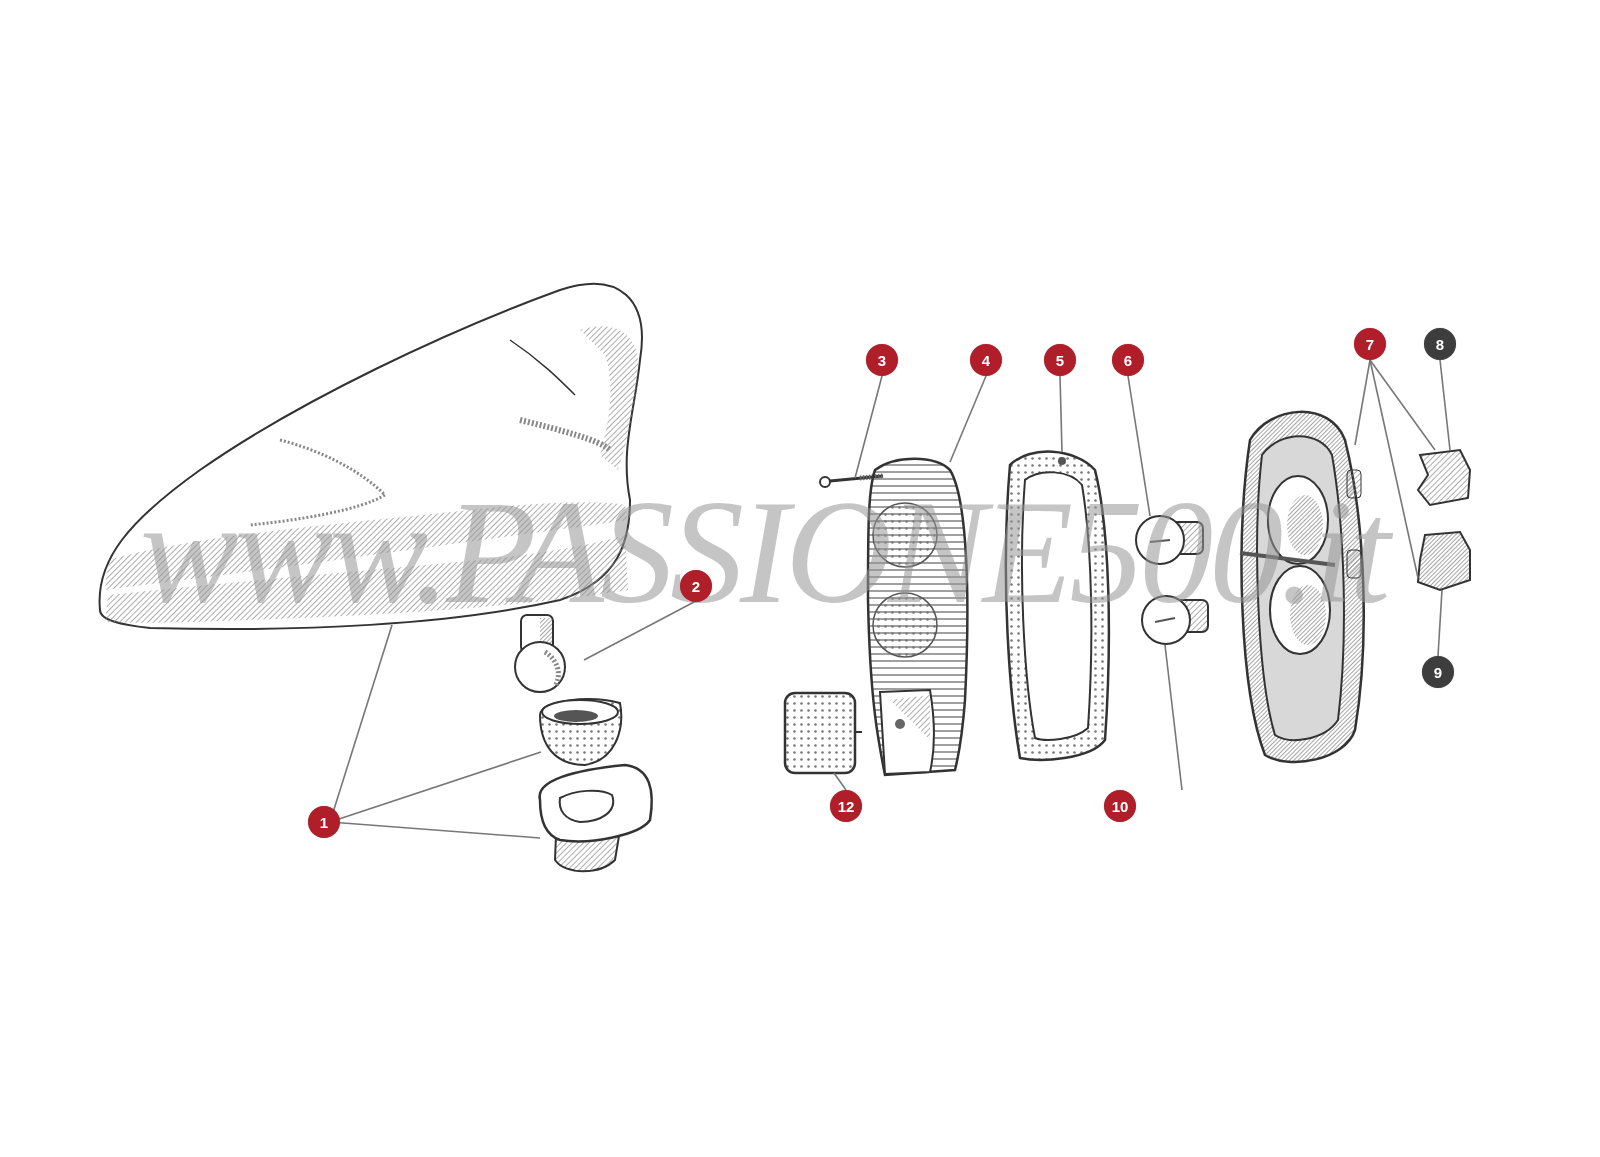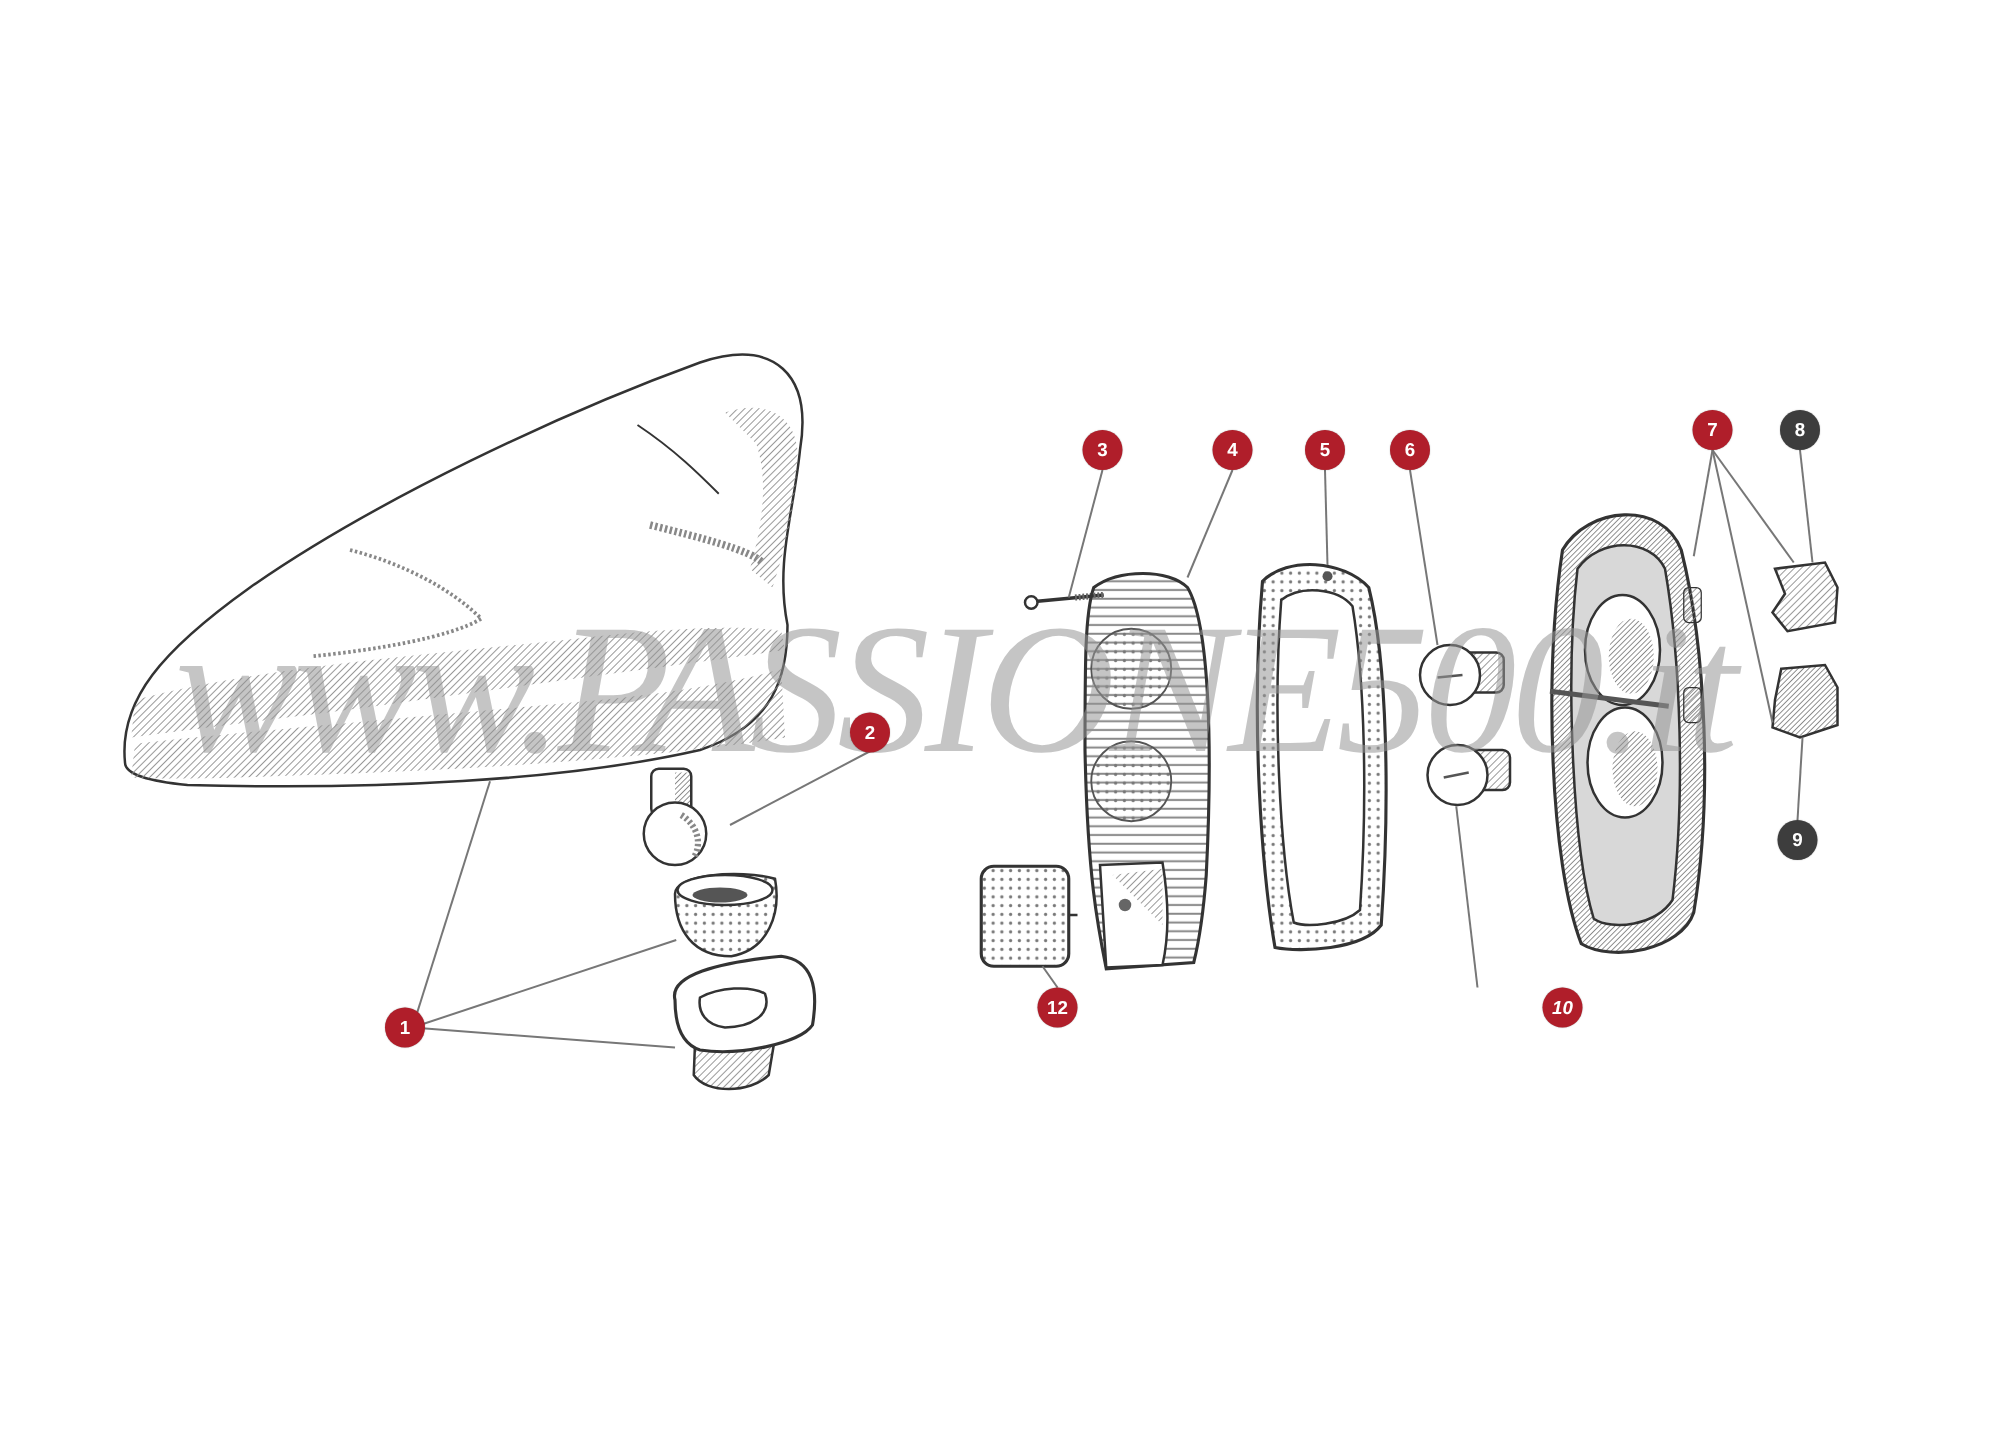--- a/index.html
+++ b/index.html
@@ -151,16 +151,16 @@
 
   <div class="badge red" style="left:308px;top:806px;">1</div>
   <div class="badge red" style="left:680px;top:570px;">2</div>
   <div class="badge red" style="left:866px;top:344px;">3</div>
   <div class="badge red" style="left:970px;top:344px;">4</div>
   <div class="badge red" style="left:1044px;top:344px;">5</div>
   <div class="badge red" style="left:1112px;top:344px;">6</div>
   <div class="badge red" style="left:1354px;top:328px;">7</div>
   <div class="badge dark" style="left:1424px;top:328px;">8</div>
   <div class="badge dark" style="left:1422px;top:656px;">9</div>
-  <div class="badge red" style="left:1234px;top:790px;font-style:italic;">10</div>
+  <div class="badge red" style="left:1104px;top:790px;">10</div>
   <div class="badge red" style="left:830px;top:790px;">12</div>
 
 </div>
 
 </body></html>

